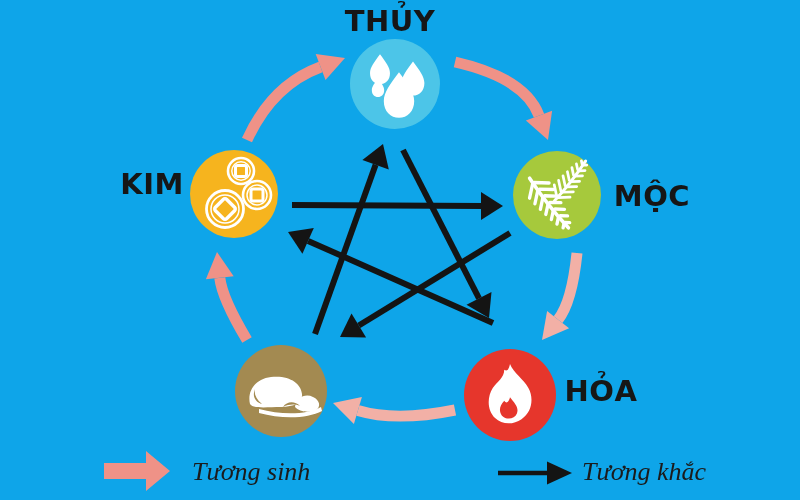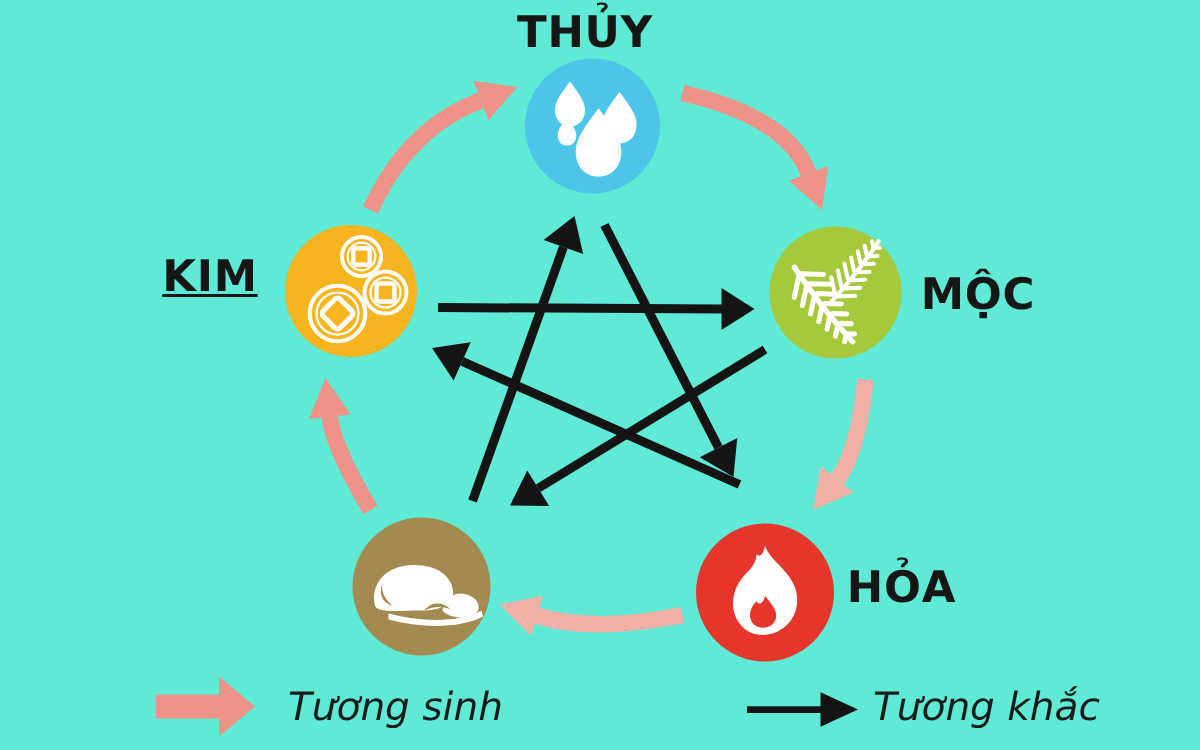--- a/index.html
+++ b/index.html
@@ -1,26 +1,26 @@
 <!DOCTYPE html>
 <html><head>
 <meta charset="utf-8">
 <style>
   html,body{margin:0;padding:0;background:#fff;}
   .stage{
-    position:relative;width:800px;height:500px;background:#5eead4;overflow:hidden;
+    position:relative;width:800px;height:500px;background:#0ea5e9;overflow:hidden;
     font-family:"DejaVu Sans","Liberation Sans",sans-serif;
   }
   .arrows-svg{position:absolute;left:0;top:0;}
   .el-label{
     position:absolute;transform:translate(-50%,-50%);
     font-weight:bold;font-size:29px;color:#161616;letter-spacing:.5px;white-space:nowrap;
   }
   .legend-label{
-    position:absolute;font-style:italic;font-size:26px;color:#1b1b1b;white-space:nowrap;
+    position:absolute;font-style:italic;font-size:26px;color:#1b1b1b;white-space:nowrap;font-family:Liberation Serif, serif;
   }
   .legend-svg{position:absolute;}
 </style>
 </head>
 <body>
 
 <div class="stage">
 
   <svg class="arrows-svg" width="800" height="500" viewBox="0 0 800 500">
 
@@ -127,21 +127,21 @@
           <circle r="14" stroke-width="1.5"></circle>
           <rect x="-8" y="-8" width="16" height="16" rx="2.5" stroke-width="3.4" transform="rotate(45)"></rect>
         </g>
       </g>
     </g>
   </svg>
 
   <div class="el-label" style="left:390px;top:21px;">THỦY</div>
   <div class="el-label" style="left:601px;top:391px;">HỎA</div>
   <div class="el-label" style="left:652px;top:196px;">MỘC</div>
-  <div class="el-label" style="left:140px;top:184px;text-decoration:underline;">KIM</div>
+  <div class="el-label" style="left:152px;top:184px;">KIM</div>
 
   <svg class="legend-svg" style="left:104px;top:450px;" width="68" height="44" viewBox="0 0 68 44">
     <polygon points="0,13 42,13 42,1 66,21 42,41 42,29 0,29" fill="#ef9287"></polygon>
   </svg>
   <div class="legend-label" style="left:192px;top:457px;">Tương sinh</div>
 
   <svg class="legend-svg" style="left:496px;top:460px;" width="78" height="26" viewBox="0 0 78 26">
     <line x1="2" y1="13" x2="52" y2="13" stroke-width="4.5" stroke="#141414"></line>
     <polygon points="76,13 51,1.5 51,24.5" fill="#141414"></polygon>
   </svg>

